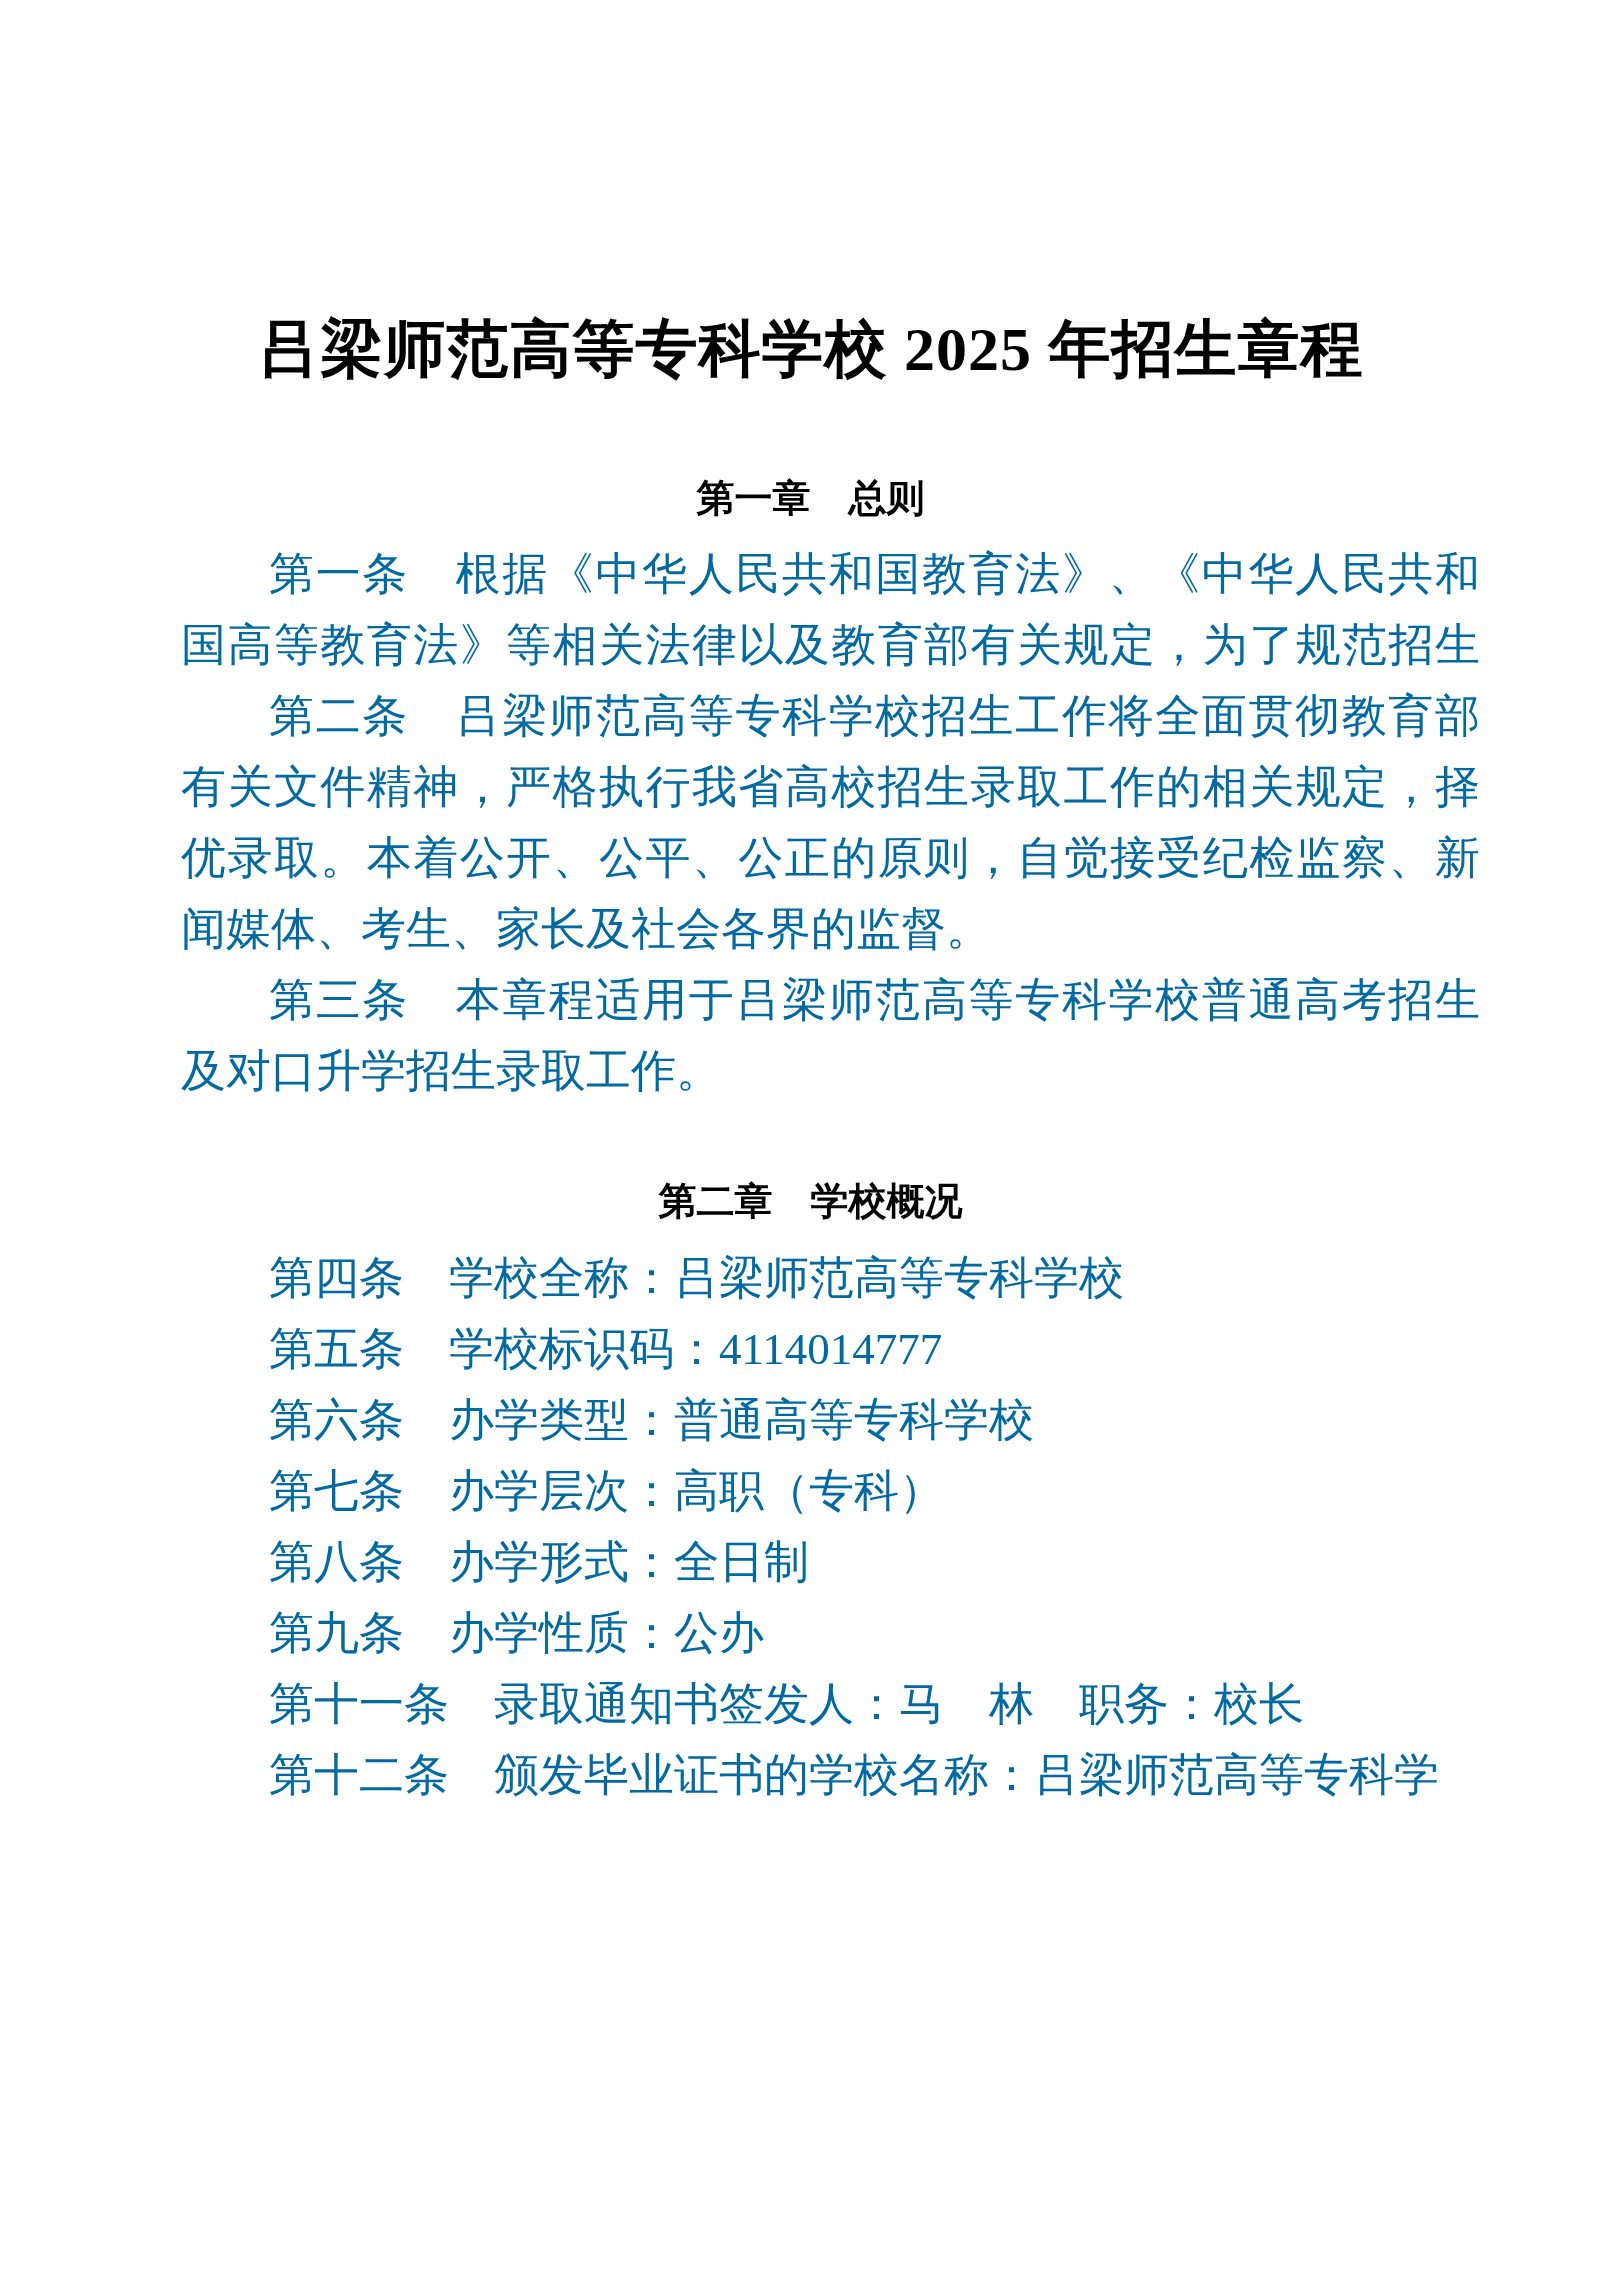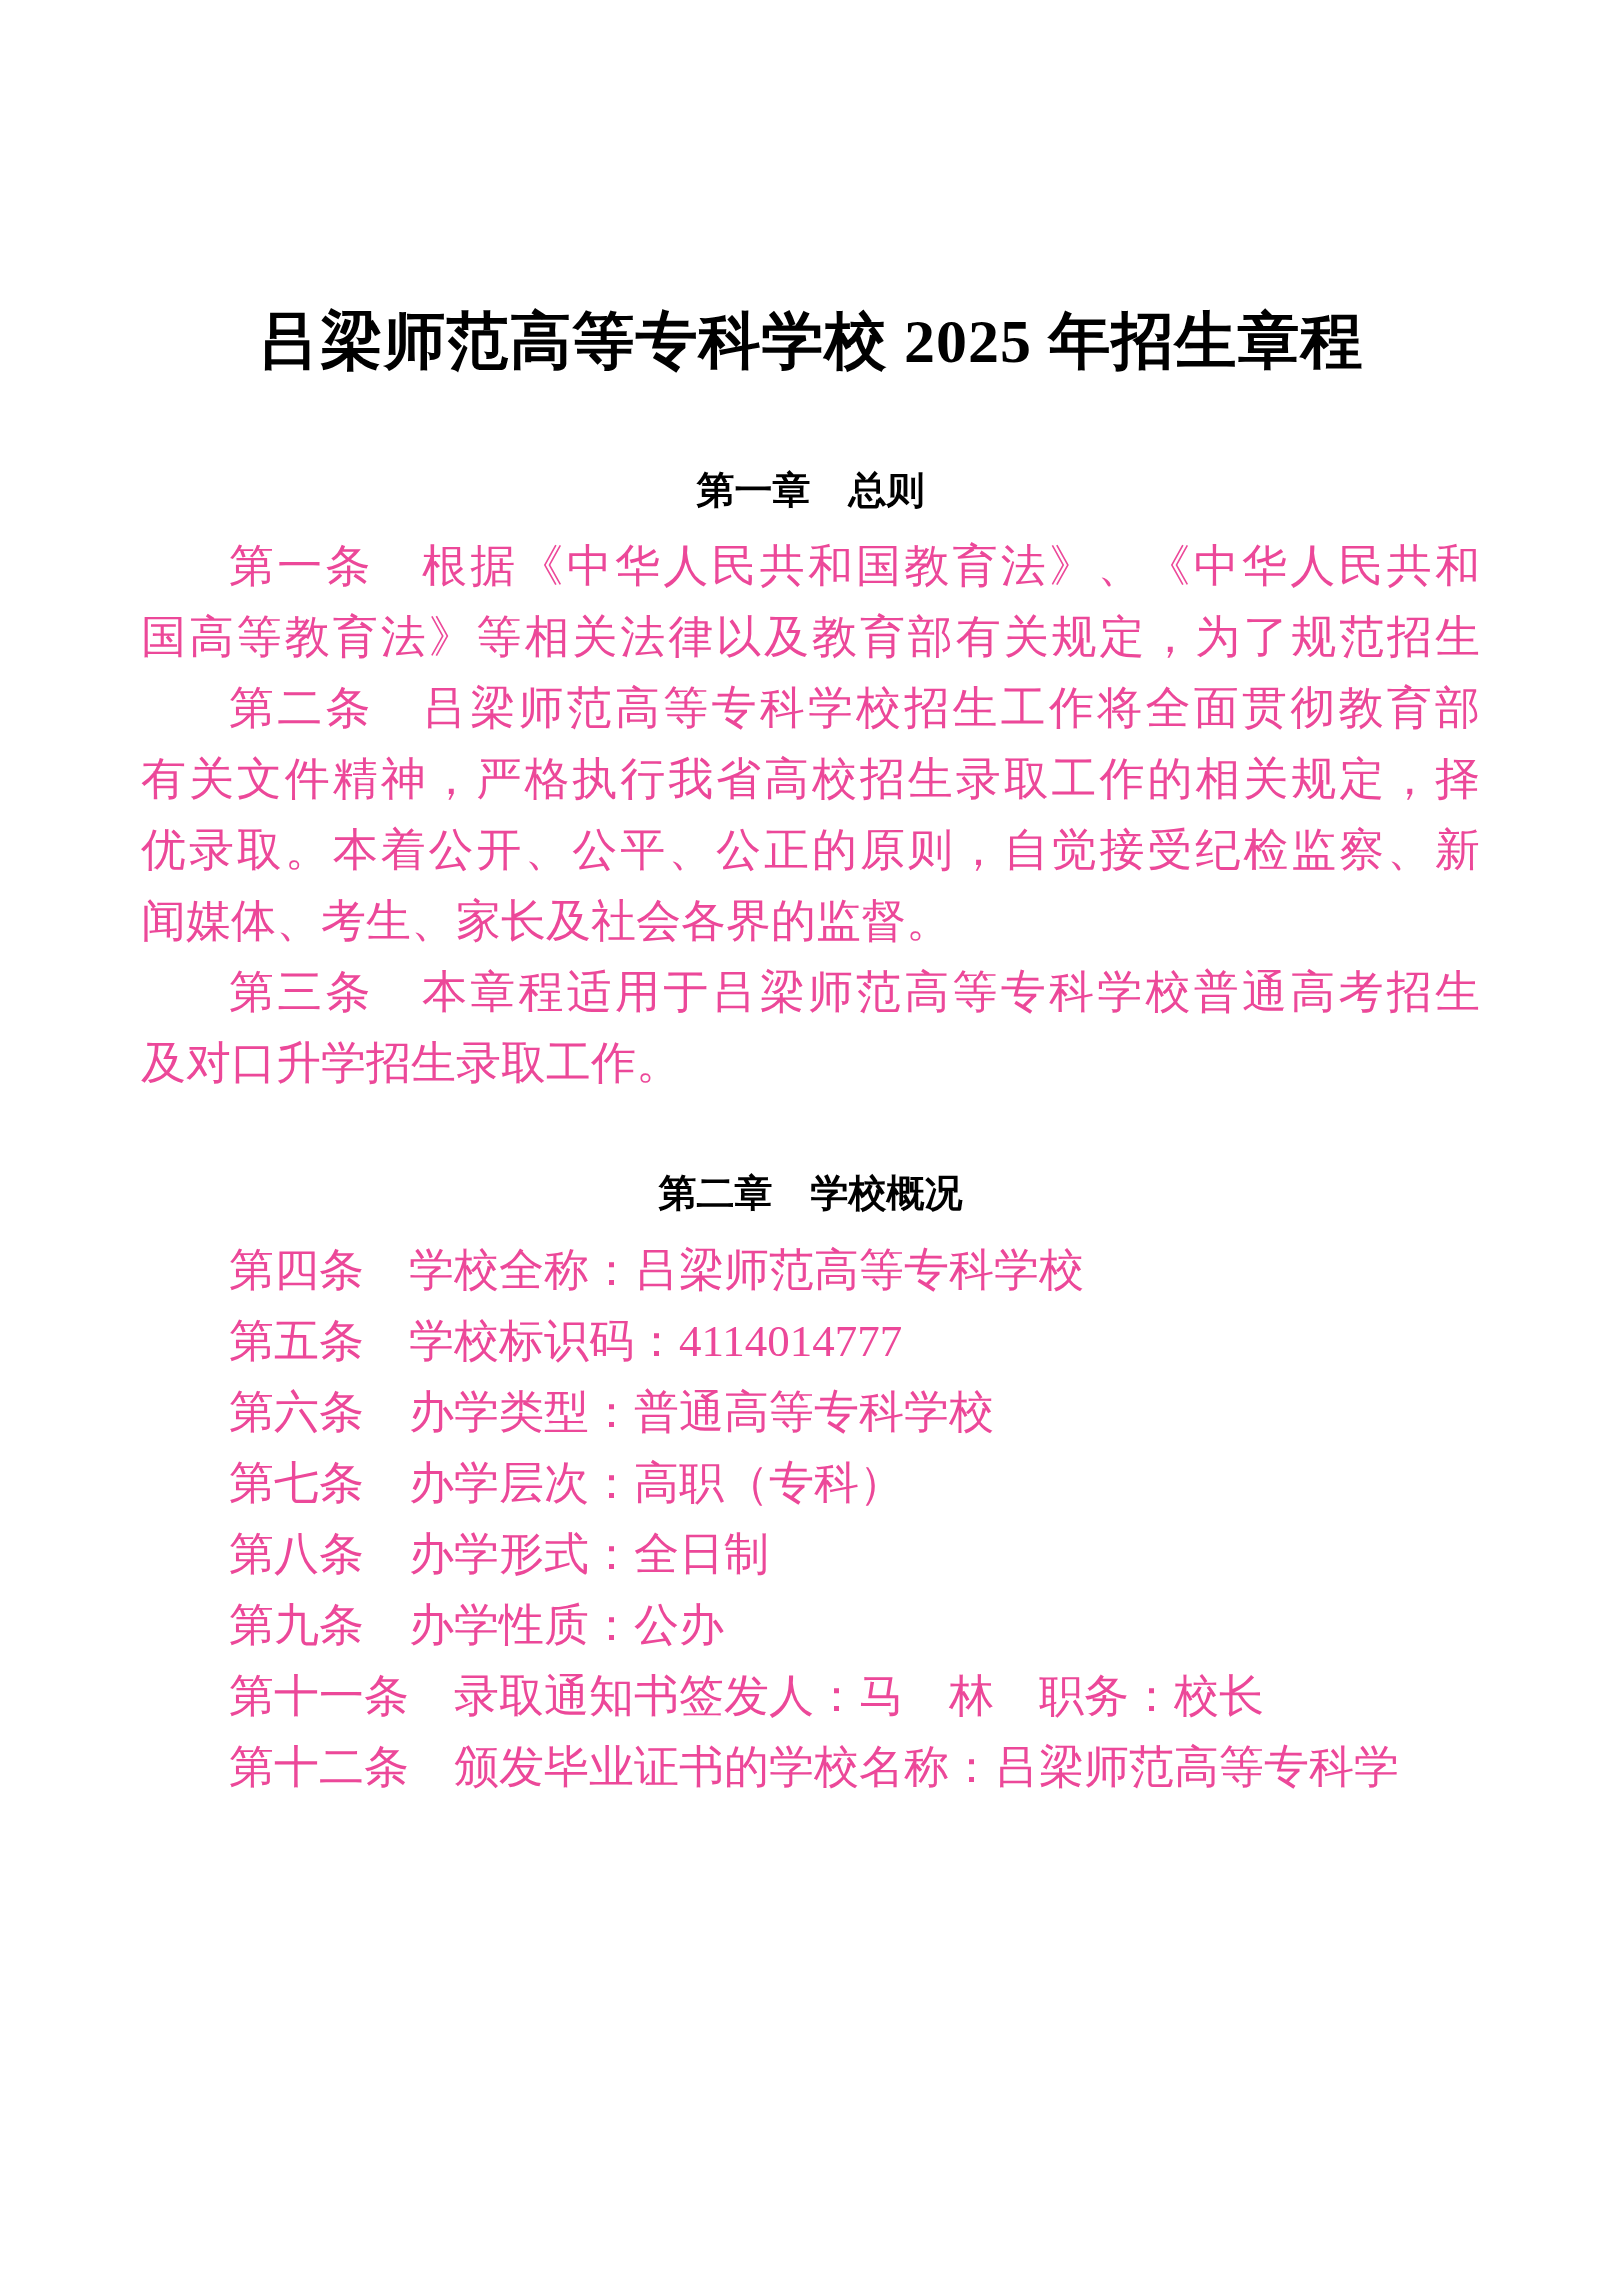--- a/index.html
+++ b/index.html
@@ -7,21 +7,21 @@
     padding: 0;
     background: #ffffff;
   }
   .page {
     position: relative;
     width: 1621px;
     height: 2293px;
     background: #ffffff;
     color: #000000;
     box-sizing: border-box;
-    padding: 0 141px;
+    padding: 8px 141px;
     overflow: hidden;
   }
   .doc-title {
     margin: 286px 0 0 0;
     font-family: "Liberation Serif", serif;
     font-weight: 700;
     font-size: 62px;
     line-height: 110px;
     text-align: center;
     white-space: nowrap;
@@ -38,21 +38,22 @@
   .chapter-1 .chapter-heading { margin-top: 57px; }
   .chapter-2 .chapter-heading { margin-top: 57px; }
   .chapter-1 .paragraphs { margin-top: 3.9px; }
   .chapter-2 .paragraphs { margin-top: 4.9px; }
   .para { margin: 0; }
   .line {
     font-family: "Liberation Serif", serif;
     font-size: 45px;
     line-height: 71px;
     white-space: nowrap;
-    color: #ec4899;
+    color: #0369a1;
+    margin-left: 40px;
   }
   .line.first { padding-left: 88px; }
   .line.stretch {
     white-space: normal;
     text-align: justify;
     text-align-last: justify;
     text-justify: inter-ideograph;
   }
 </style>
 </head>

